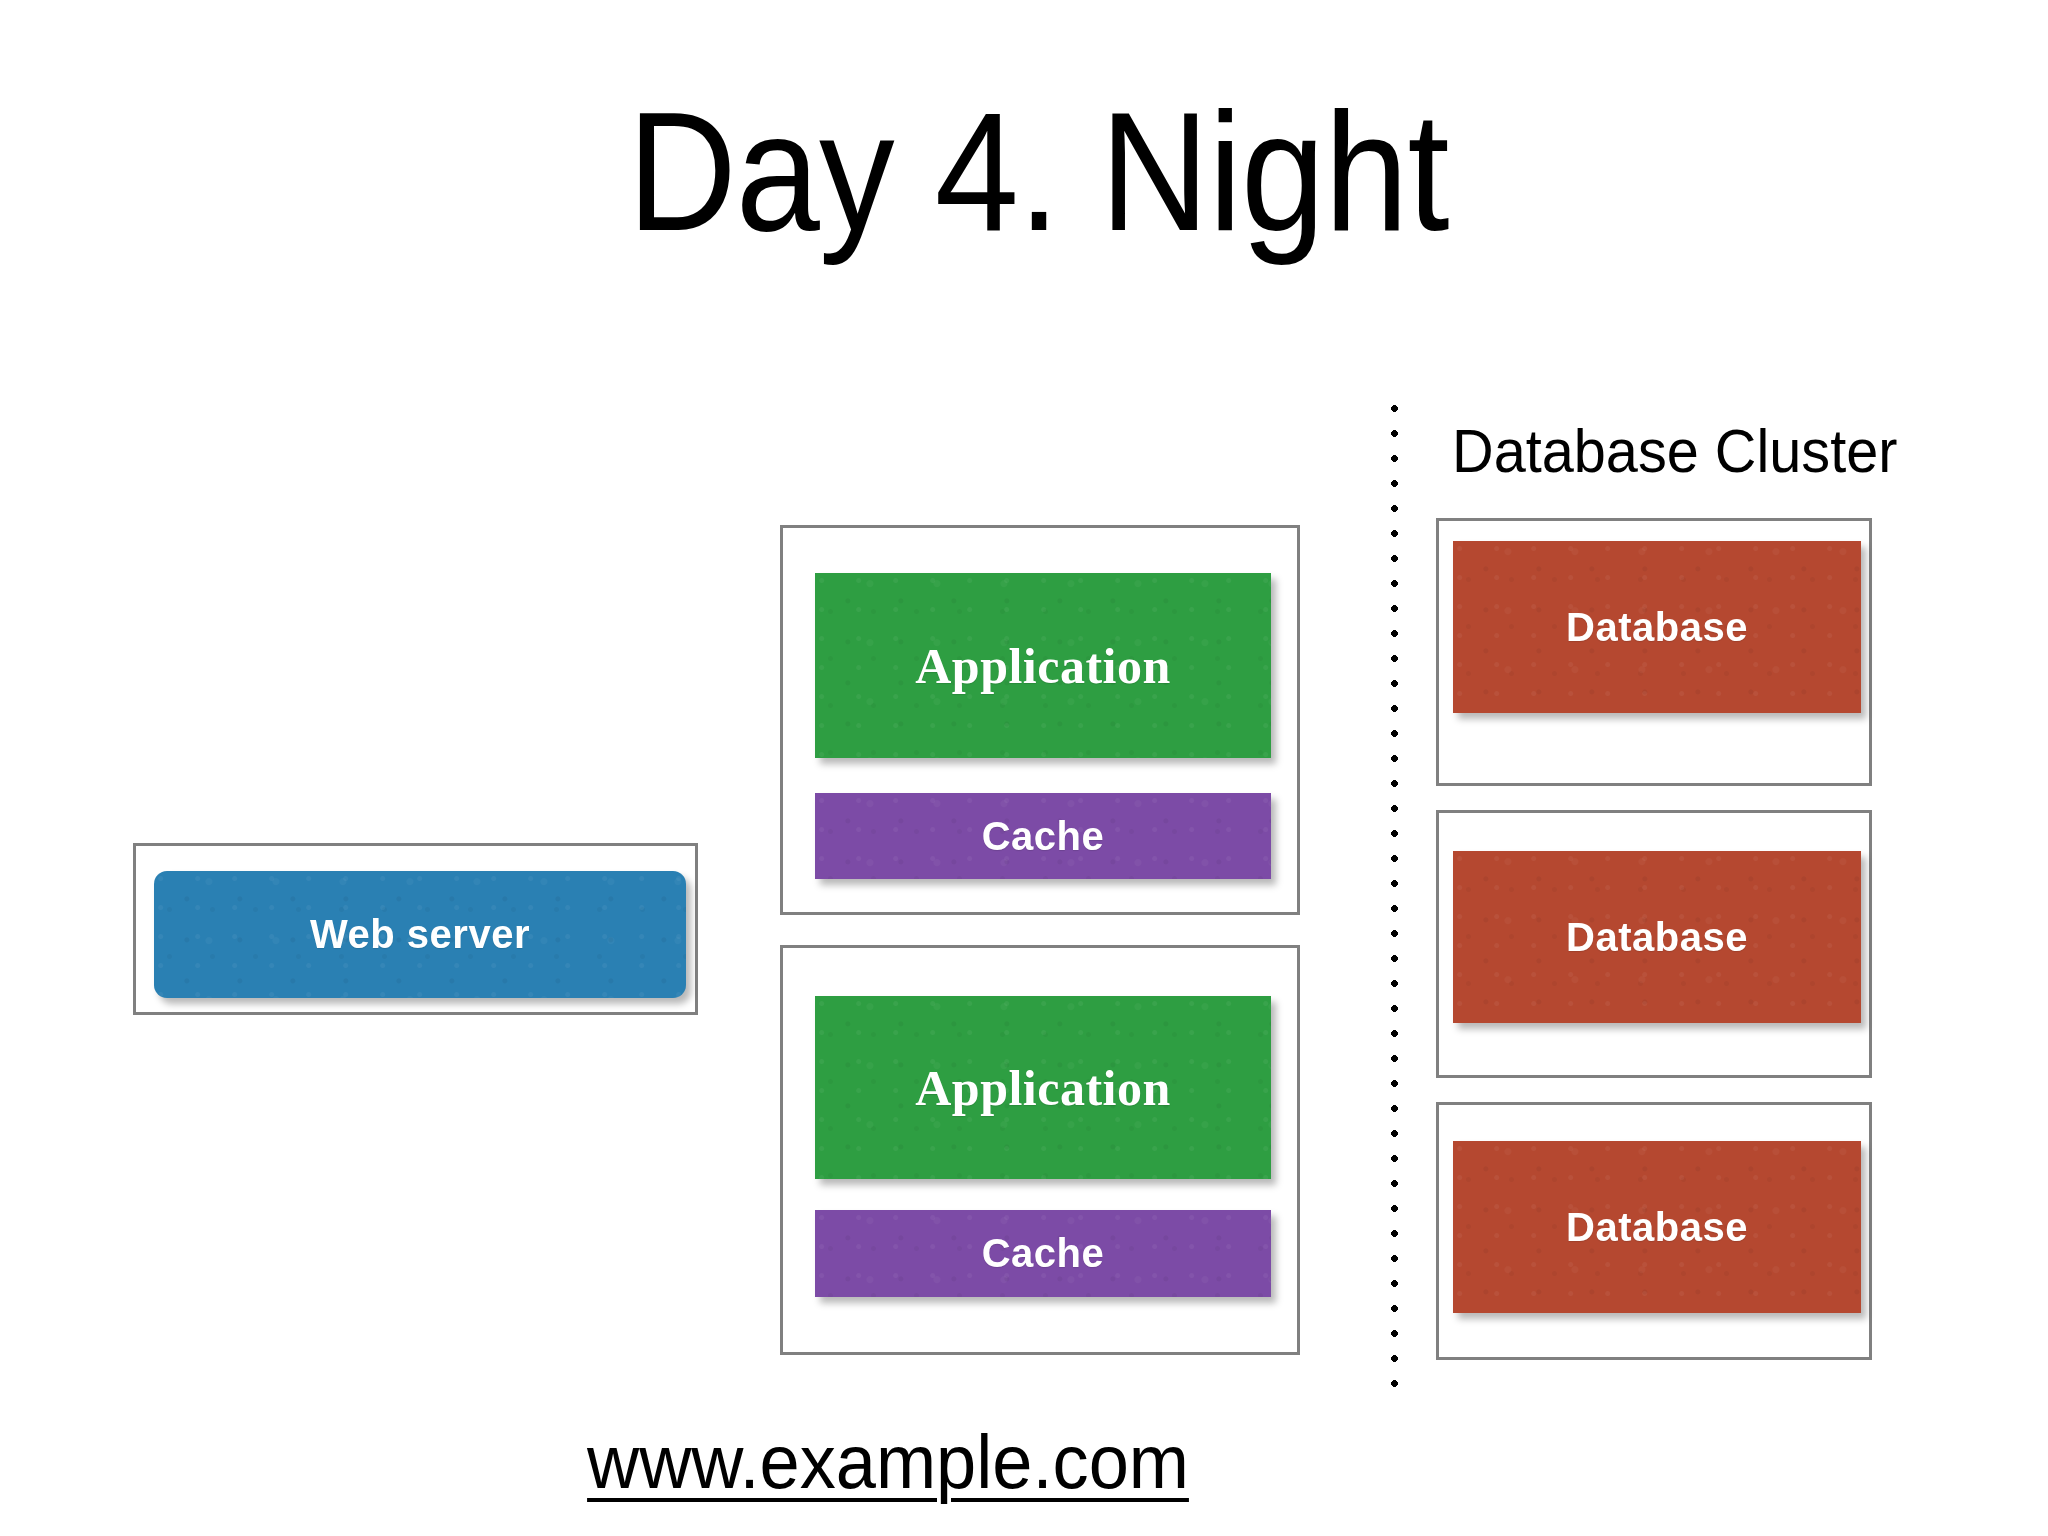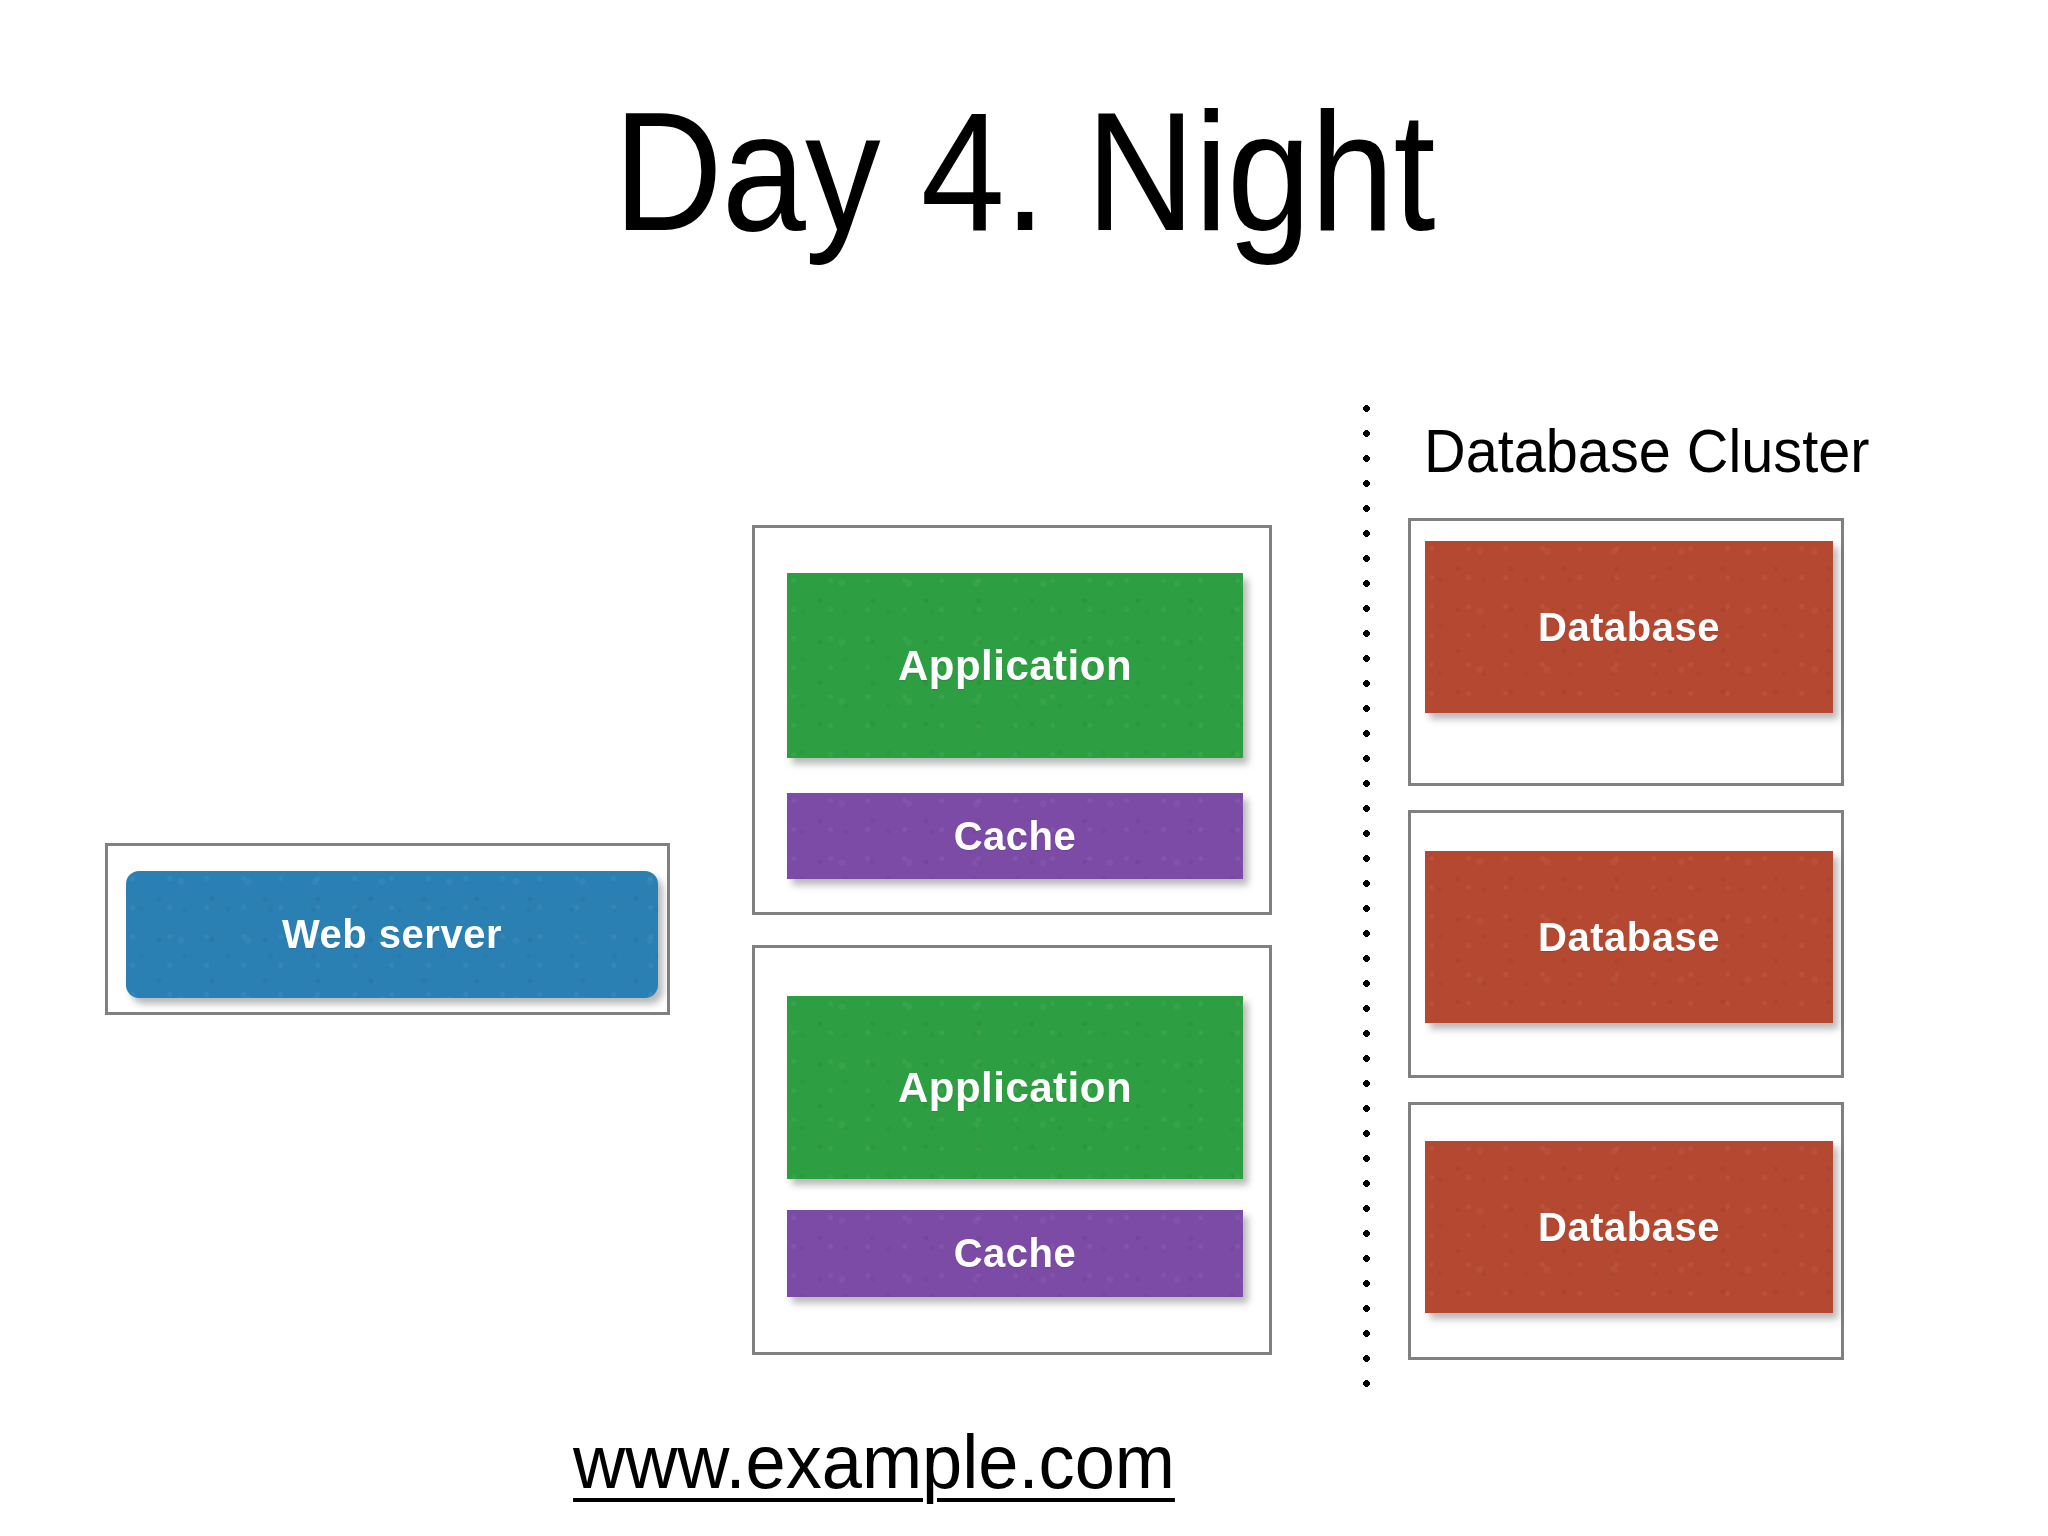--- a/index.html
+++ b/index.html
@@ -3,21 +3,21 @@
 <meta charset="utf-8">
 <style>
   html,body{margin:0;padding:0;}
   body{
     width:2048px;height:1536px;
     background:#ffffff;
     font-family:"Liberation Sans", sans-serif;
     overflow:hidden;
     position:relative;
   }
-  #slide{position:absolute;inset:0;}
+  #slide{position:absolute;inset:0;margin-left:28px;}
 
   
   .slide-title{
     position:absolute;
     left:0;right:0;
     top:88px;
     text-align:center;
     font-family:"Liberation Sans", sans-serif;
     font-size:168px;
     line-height:1;
@@ -60,21 +60,21 @@
       radial-gradient(circle at 18% 26%, rgba(255,255,255,0.05) 0 2px, transparent 3px),
       radial-gradient(circle at 62% 68%, rgba(0,0,0,0.05) 0 2px, transparent 3px),
       radial-gradient(circle at 82% 18%, rgba(255,255,255,0.04) 0 3px, transparent 4px),
       radial-gradient(circle at 36% 82%, rgba(0,0,0,0.04) 0 2px, transparent 3px);
     background-size:37px 29px, 53px 41px, 67px 59px, 43px 47px;
     pointer-events:none;
   }
   .block span{position:relative;z-index:2;}
 
   .block.web{background:#2a80b3;font-size:40px;}
-  .block.app{background:#2e9e42;font-size:42px;}
+  .block.app{background:#2e9e42;font-size:50px;font-family:Liberation Serif, serif;}
   .block.cache{background:#7c4ba6;font-size:40px;}
   .block.db{background:#b54830;font-size:40px;}
 
   
   .divider{
     position:absolute;
     width:9px;
     background-image:radial-gradient(circle, #000000 0 3.2px, rgba(0,0,0,0) 3.6px);
     background-size:9px 25px;
     background-repeat:repeat-y;

